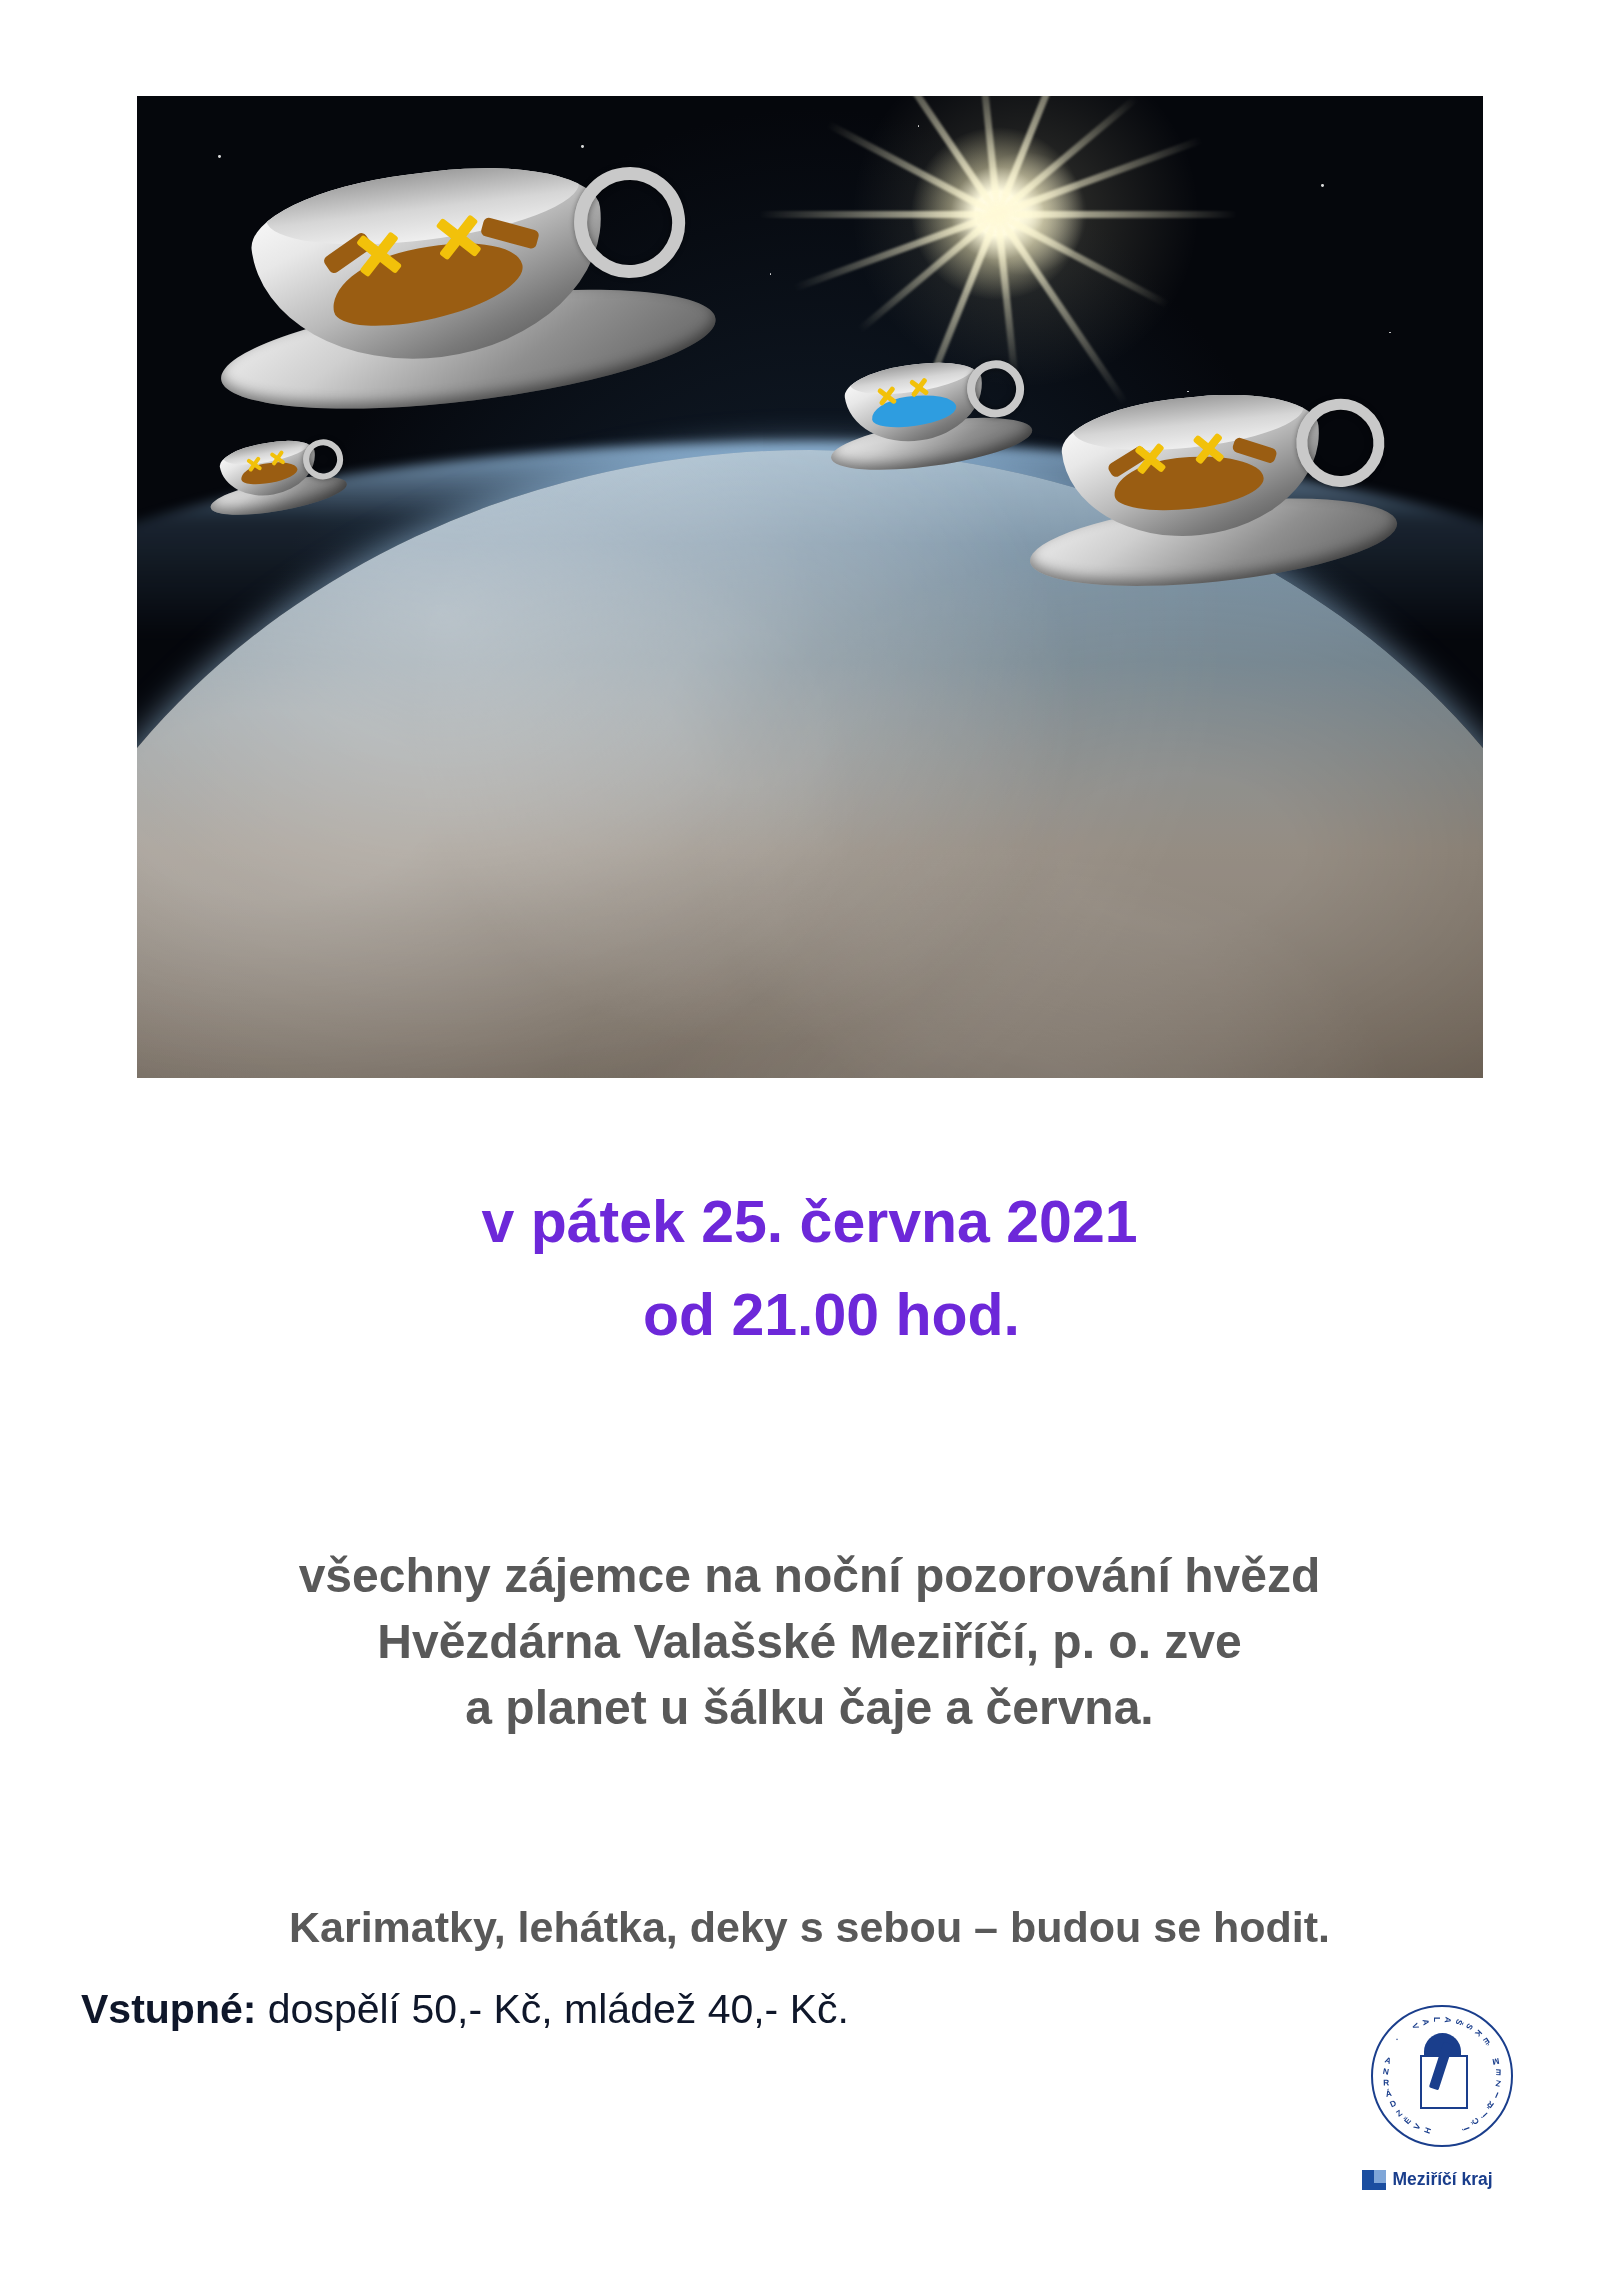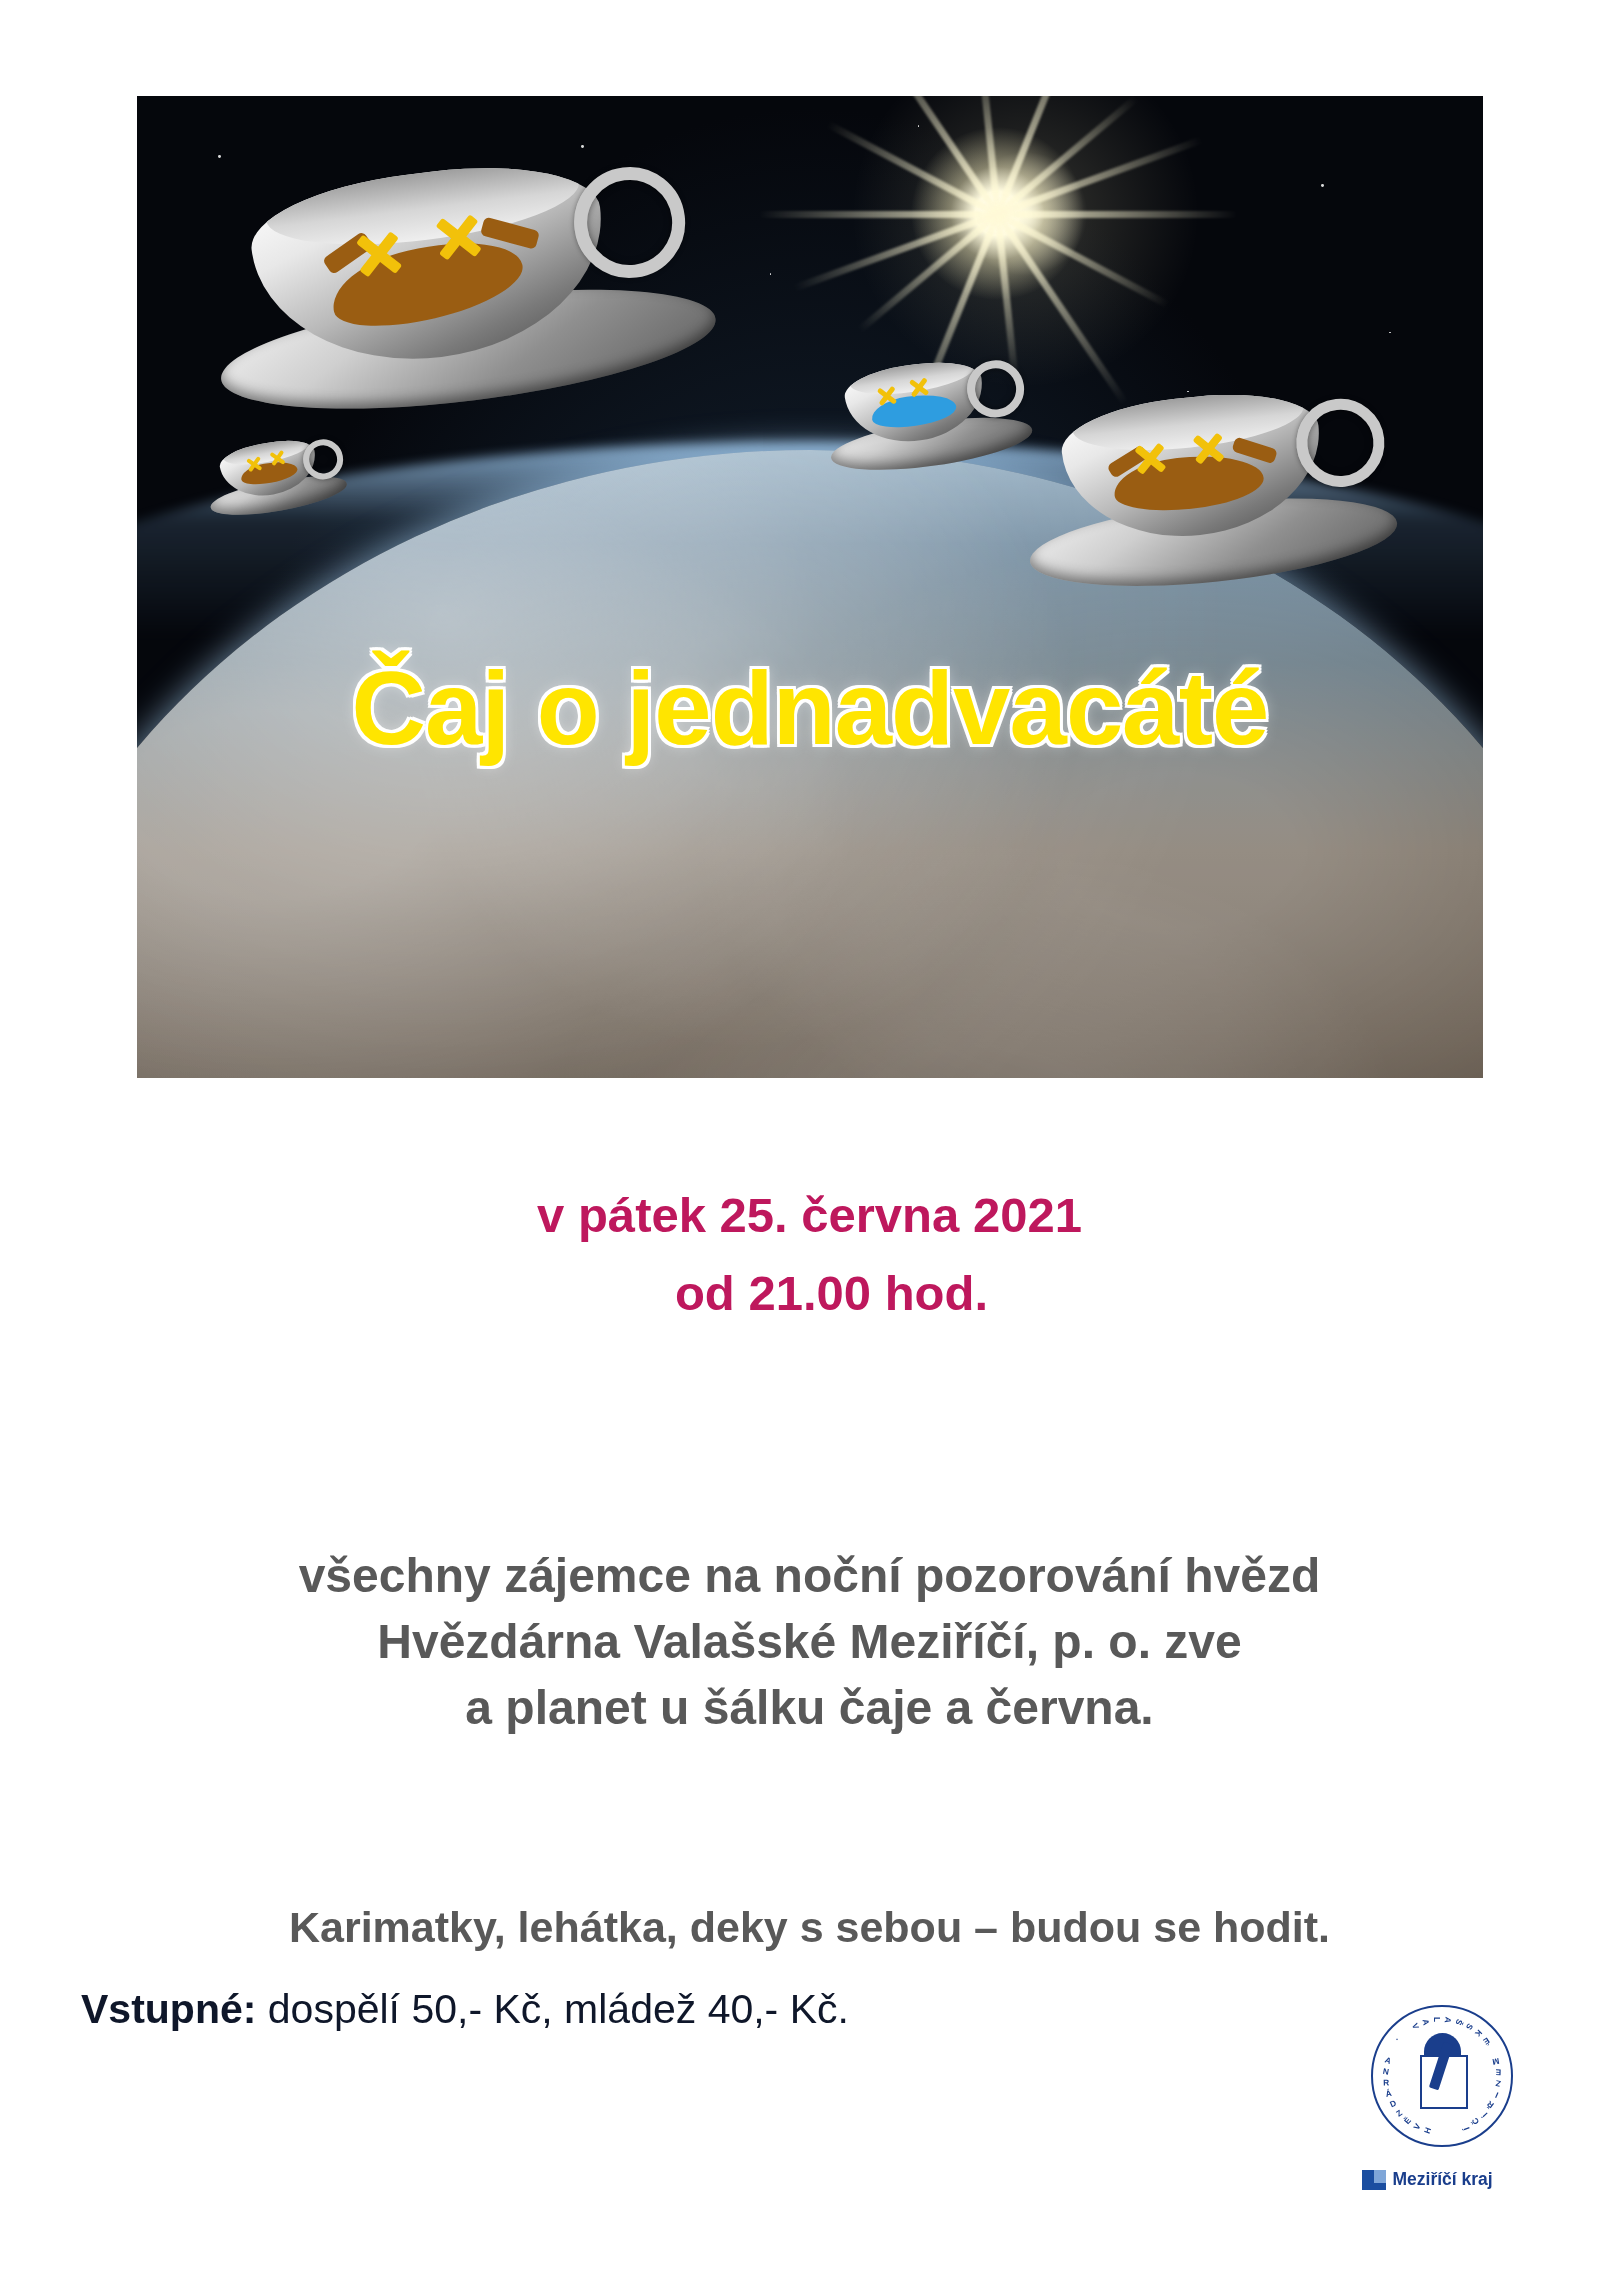--- a/index.html
+++ b/index.html
@@ -205,23 +205,23 @@
       0 0 14.8px rgba(255,255,255,.5);
   }
 
   
   .when {
     position: absolute;
     left: 0;
     right: 0;
     top: 1180px;
     text-align: center;
-    color: #be185d;
+    color: #6d28d9;
     font-weight: bold;
-    font-size: 49px;
+    font-size: 59px;
     line-height: 1.45;
   }
   .when div + div { margin-top: 7.4px; padding-left: 44px; }
 
   .invite {
     position: absolute;
     left: 157px;
     right: 157px;
     top: 1543px;
     text-align: center;
@@ -438,21 +438,20 @@
         <div class="eyex" style="left:122px; top:61px; width:35px; height:35px;">
             <i></i>
             <i></i>
           </div>
         <div class="eyex" style="left:181px; top:57px; width:35px; height:35px;">
             <i></i>
             <i></i>
           </div>
       </div>
 
-      <div class="hero-title">Čaj o jednadvacáté</div>
     </div>
   </div>
 
   <div class="when">
     <div>v pátek 25. června 2021</div>
     <div>od 21.00 hod.</div>
   </div>
 
   <div class="invite">
     <div>všechny zájemce na noční pozorování hvězd</div>

